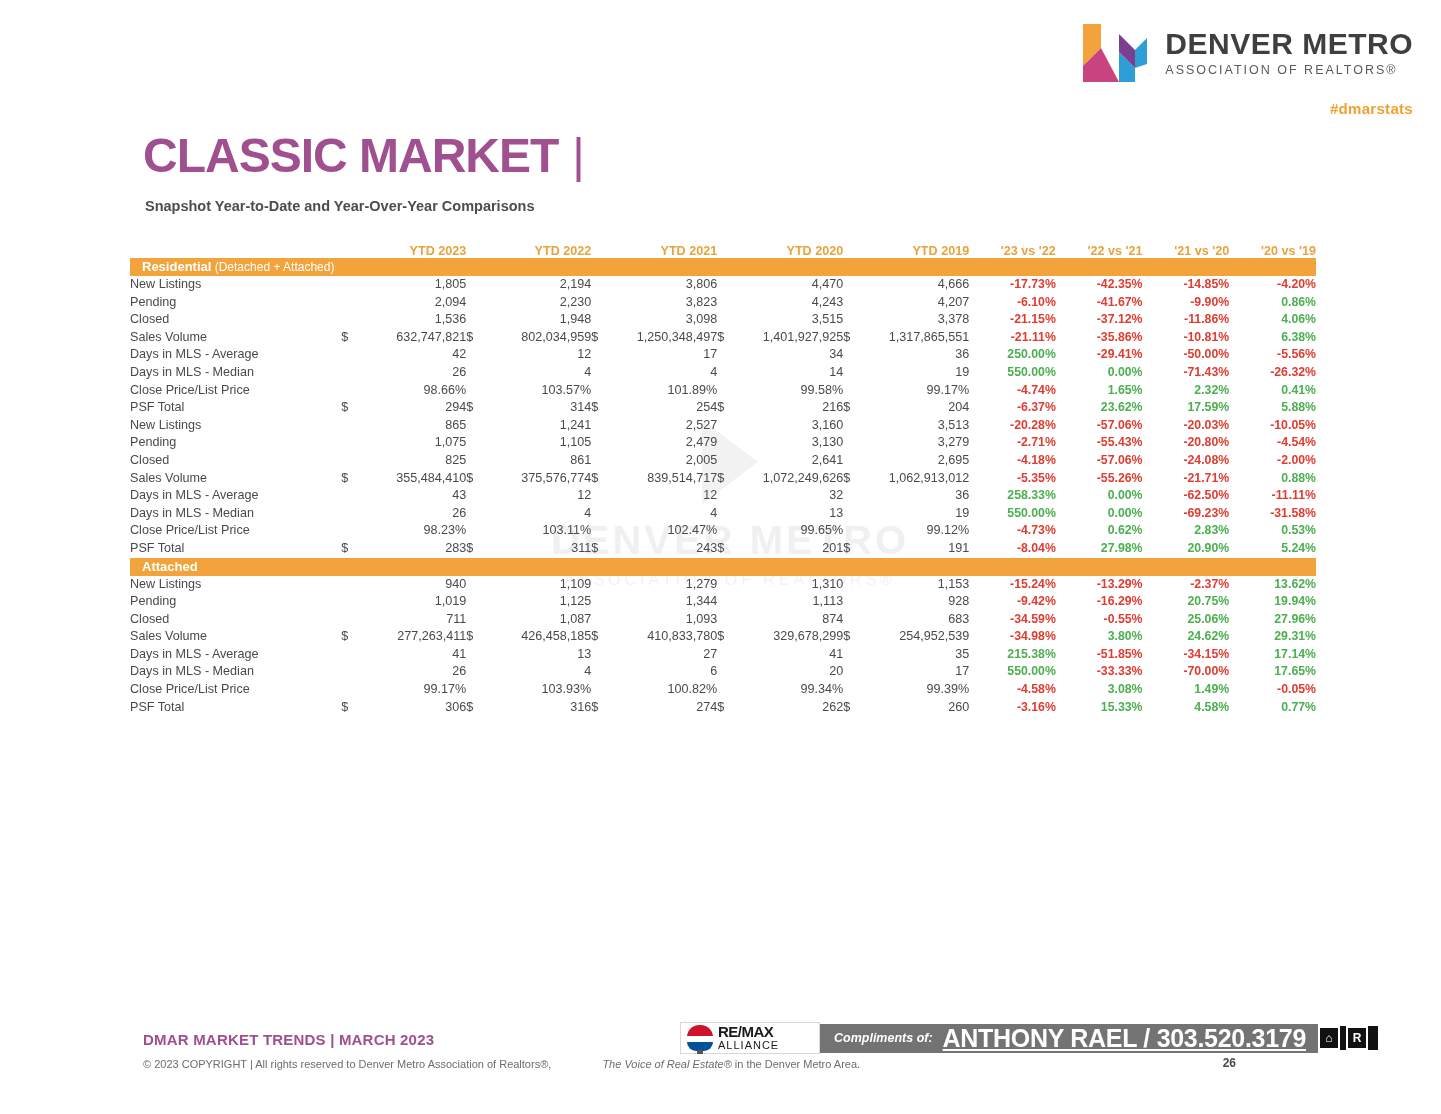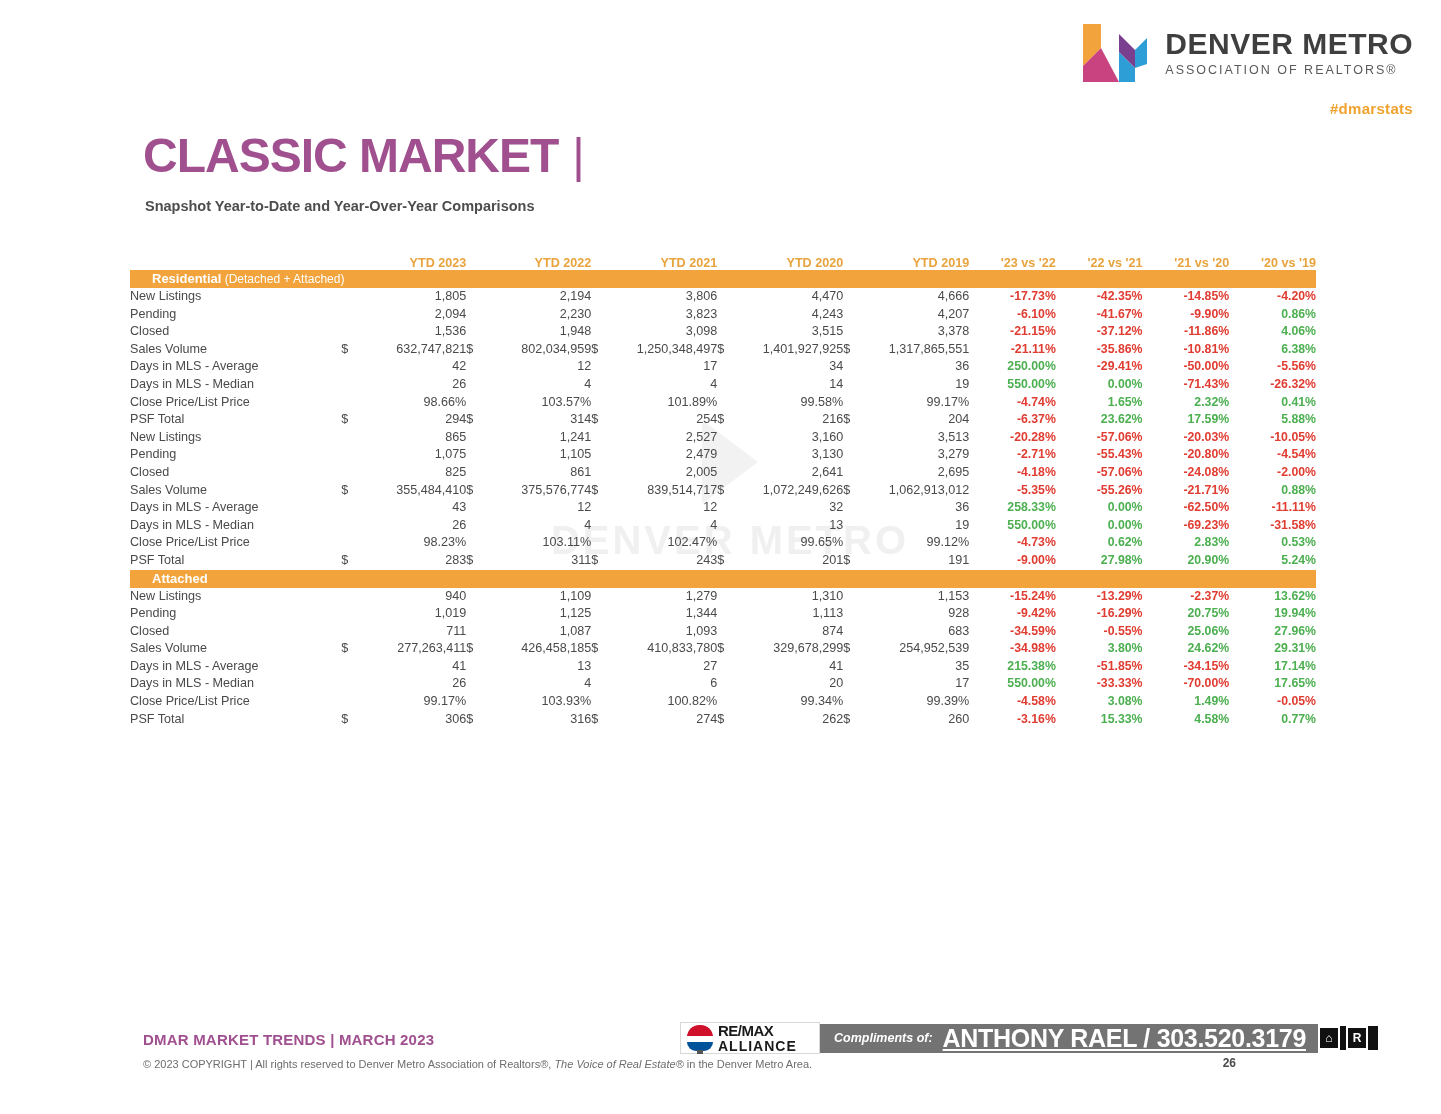--- a/index.html
+++ b/index.html
@@ -132,21 +132,20 @@
   .table-wrap {
     position: absolute;
     left: 130px;
     top: 244px;
     width: 1186px;
   }
   table.stats {
     border-collapse: collapse;
     width: 100%;
     font-size: 12.4px;
-    margin-top: 12px;
   }
   table.stats td, table.stats th {
     padding: 0;
     white-space: nowrap;
   }
   .colhead th {
     font-size: 12.6px;
     font-weight: bold;
     color: #e8a33d;
     padding-bottom: 7px;
@@ -187,21 +186,21 @@
   .neg { color: #e03c31; }
   .pos { color: #4caf50; }
 
   tr.section td {
     background: #f2a33c;
     color: #ffffff;
     font-weight: bold;
     font-size: 13px;
     height: 17px;
     line-height: 17px;
-    padding-left: 22px;
+    padding-left: 12px;
   }
   tr.section td span.light {
     font-weight: normal;
     font-size: 12px;
   }
 
   
   col.c-lbl { width: 218px; }
   col.c-cur { width: 18px; }
   col.c-num { width: 112px; }
@@ -217,21 +216,21 @@
     color: #a0508f;
     letter-spacing: 0.2px;
   }
   .footer-copy {
     position: absolute;
     left: 143px;
     bottom: 44px;
     font-size: 11px;
     color: #6d6d6d;
   }
-  .footer-copy i { font-style: italic; }
+  .footer-copy i { font-style: italic; margin-left: 48px; }
   .page-num {
     position: absolute;
     right: 205px;
     bottom: 44px;
     font-size: 12px;
     font-weight: bold;
     color: #4a4a4a;
   }
   .agent-bar {
     position: absolute;
@@ -252,21 +251,21 @@
   }
   .remax-balloon {
     width: 26px; height: 30px; position: relative; margin-right: 5px;
   }
   .remax-balloon .b1 { position:absolute; left:0; top:2px; width:26px; height:16px; background:#d0112b; border-radius:13px 13px 4px 4px;}
   .remax-balloon .b2 { position:absolute; left:0; top:13px; width:26px; height:8px; background:#ffffff;}
   .remax-balloon .b3 { position:absolute; left:0; top:19px; width:26px; height:9px; background:#00529b; border-radius:0 0 11px 11px;}
   .remax-balloon .basket { position:absolute; left:10px; top:27px; width:6px; height:4px; background:#555; }
   .remax-text { line-height: 1.05; }
   .remax-top { font-size: 15px; font-weight: bold; color: #1a1a1a; letter-spacing: -0.5px;}
-  .remax-bot { font-size: 14px; font-weight: bold; color: #1a1a1a; letter-spacing: 1px; }
+  .remax-bot { font-size: 11px; font-weight: normal; color: #1a1a1a; letter-spacing: 1px; }
   .black-box {
     background: #737373;
     color: #ffffff;
     display: flex;
     align-items: center;
     padding: 0 12px 0 14px;
     gap: 10px;
   }
   .compliments {
     font-size: 12.5px;
@@ -622,21 +621,21 @@
           <td class="cur">$</td>
           <td class="val">283</td>
           <td class="cur">$</td>
           <td class="val">311</td>
           <td class="cur">$</td>
           <td class="val">243</td>
           <td class="cur">$</td>
           <td class="val">201</td>
           <td class="cur">$</td>
           <td class="val">191</td>
-          <td class="pct neg">-9.00%</td>
+          <td class="pct neg">-8.04%</td>
           <td class="pct pos">27.98%</td>
           <td class="pct pos">20.90%</td>
           <td class="pct pos">5.24%</td>
         </tr>
         <tr class="section">
           <td colspan="15"><span>Attached</span><span class="light"></span></td>
         </tr>
         <tr class="rowline">
           <td class="lbl">New Listings</td>
           <td class="cur"></td>

